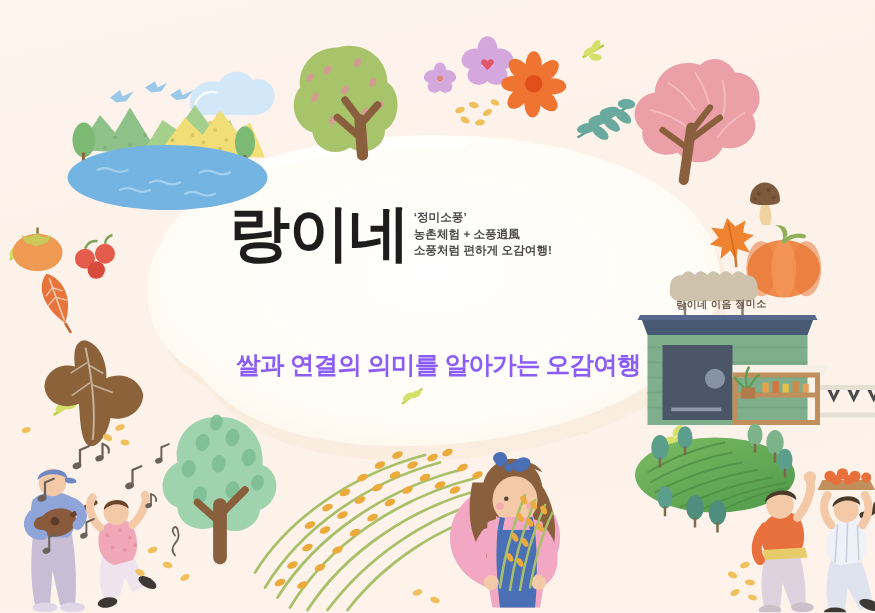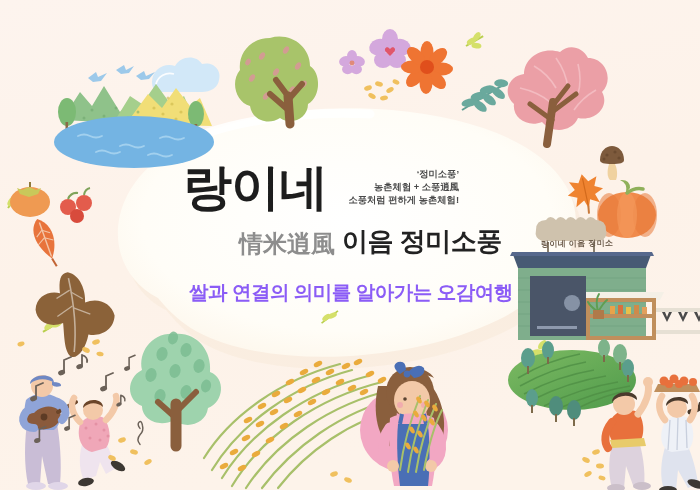--- a/index.html
+++ b/index.html
@@ -33,21 +33,21 @@
     font-weight:700;
     letter-spacing:-1px;
     color:#1d1d1d;
     line-height:1;
     white-space:nowrap;
   }
   #tagline-box{
     position:absolute;
     left:331px;top:168px;
     width:128px;
-    text-align:right;
+    text-align:left;
     line-height:1.42;
     color:#4a4a4a;
     font-size:9.3px;
     font-weight:700;
     white-space:nowrap;
   }
   #tagline-box .tl{display:block;}
   #hanja{
     position:absolute;
     left:239px;top:232px;
@@ -706,25 +706,23 @@
 
   </svg>
 
   <div id="text-block">
 
     <div id="brand-title">랑이네</div>
 
     <div id="tagline-box">
       <span class="tl">‘정미소풍’</span>
       <span class="tl">농촌체험 + 소풍逍風</span>
-      <span class="tl">소풍처럼 편하게 농촌체험!</span>
+      <span class="tl">소풍처럼 편하게 오감여행!</span>
     </div>
 
-    <div id="hanja">情米逍風</div>
-
-    <div id="name-ko">이음 정미소풍</div>
+
 
     <div id="subtitle">쌀과 연결의 의미를 알아가는 오감여행</div>
 
     <div id="shop-sign-text">랑이네 이음 정미소</div>
   </div>
 
 </div>
 
 </body></html>

